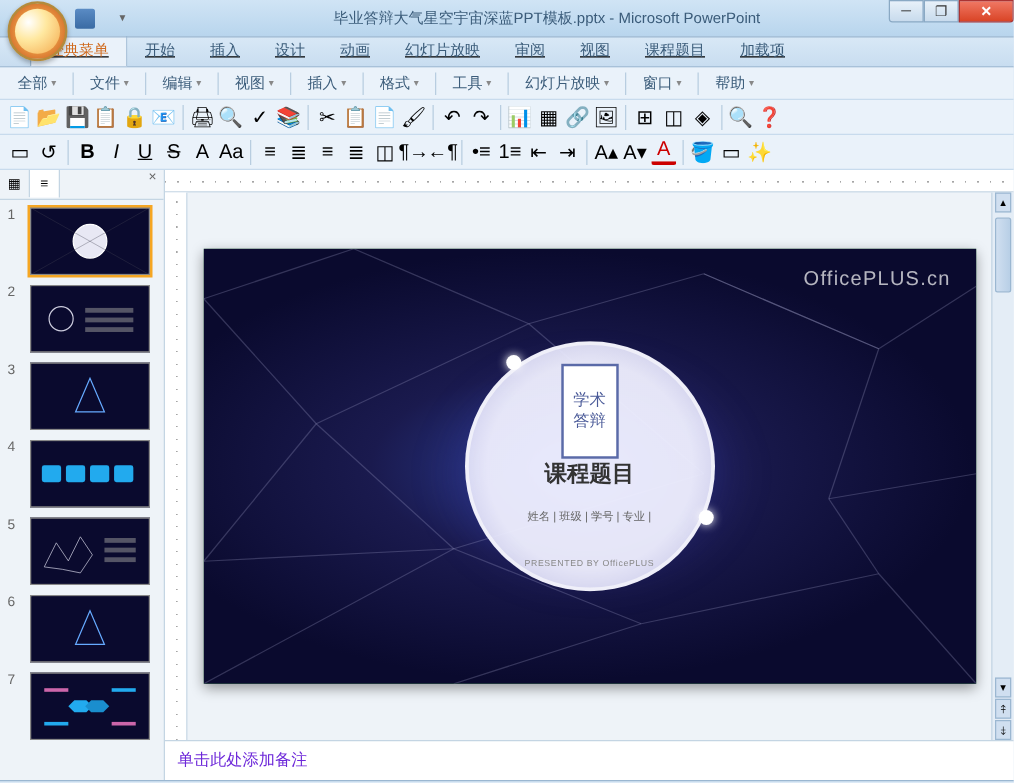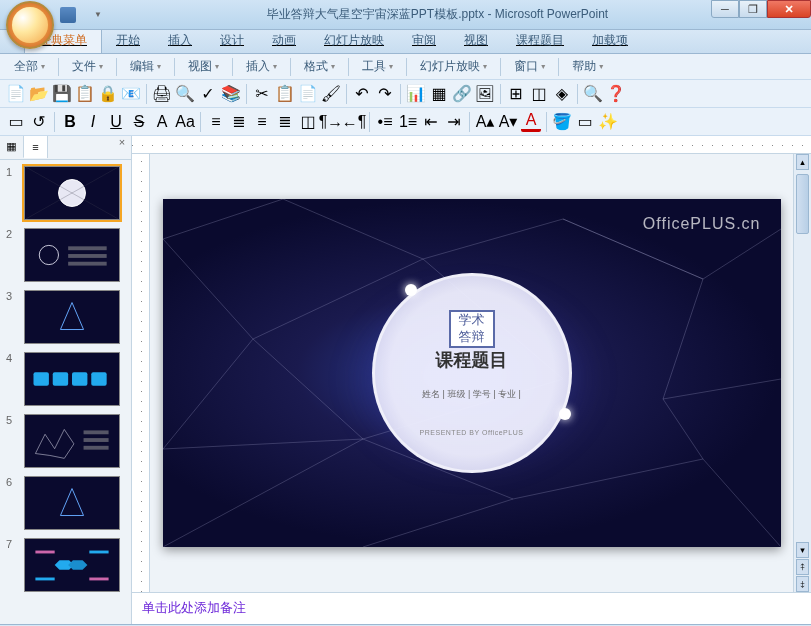--- a/index.html
+++ b/index.html
@@ -67,21 +67,21 @@
 
 
 .cosmic-bg { position:absolute; inset:0; background: radial-gradient(ellipse at 45% 50%, #2a3a8e 0%, #1a1a4e 30%, #0a0a2e 70%); }
 .nebula { position:absolute; left:180px; top:80px; width:260px; height:200px; background: radial-gradient(ellipse, rgba(100,140,255,0.5), rgba(60,60,180,0.2) 50%, transparent 70%); filter: blur(12px); }
 .net-lines { position:absolute; inset:0; }
 .brand { position:absolute; top:16px; right:20px; font-size:16px; color: rgba(255,255,255,0.7); font-weight:300; letter-spacing:1px; }
 .center-ring { position:absolute; left:50%; top:50%; transform:translate(-50%,-50%); width:200px; height:200px; border:3px solid rgba(255,255,255,0.6); border-radius:50%; display:flex; flex-direction:column; align-items:center; justify-content:center; background: radial-gradient(circle, rgba(240,240,255,0.95) 60%, rgba(200,200,240,0.9)); }
 .ring-dot { position:absolute; width:12px; height:12px; background:#fff; border-radius:50%; box-shadow: 0 0 8px #fff; }
 .ring-dot.d1 { top:8px; left:30px; }
 .ring-dot.d2 { bottom:50px; right:-2px; }
-.badge { border:2px solid #5a6aa8; padding:0 8px; font-size:13px; color:#4a5a98; text-align:center; line-height:1.3; margin-bottom:0; background:#fff; }
+.badge { border:2px solid #5a6aa8; padding:19px 8px; font-size:13px; color:#4a5a98; text-align:center; line-height:1.3; margin-bottom:0; background:#fff; }
 .course-title { font-size:18px; font-weight:bold; color:#333; margin-bottom:16px; }
 .info-line { font-size:9px; color:#666; margin-bottom:28px; }
 .presented { font-size:7px; color:#888; letter-spacing:0.5px; }
 
 
 .scrollbar-v { width: 18px; background: #e4edf6; border-left: 1px solid #c4d5e3; position:relative; }
 .scroll-thumb-v { position:absolute; left:2px; right:2px; top:20px; height:60px; background: linear-gradient(90deg,#d0dff0,#b8cfe6); border:1px solid #9bb7d1; border-radius:2px;}
 .scroll-btn-v { position:absolute; left:2px; right:2px; height:16px; background:#d0dff0; border:1px solid #9bb7d1; display:flex;align-items:center;justify-content:center;font-size:9px;}
 </style>
 </head>

